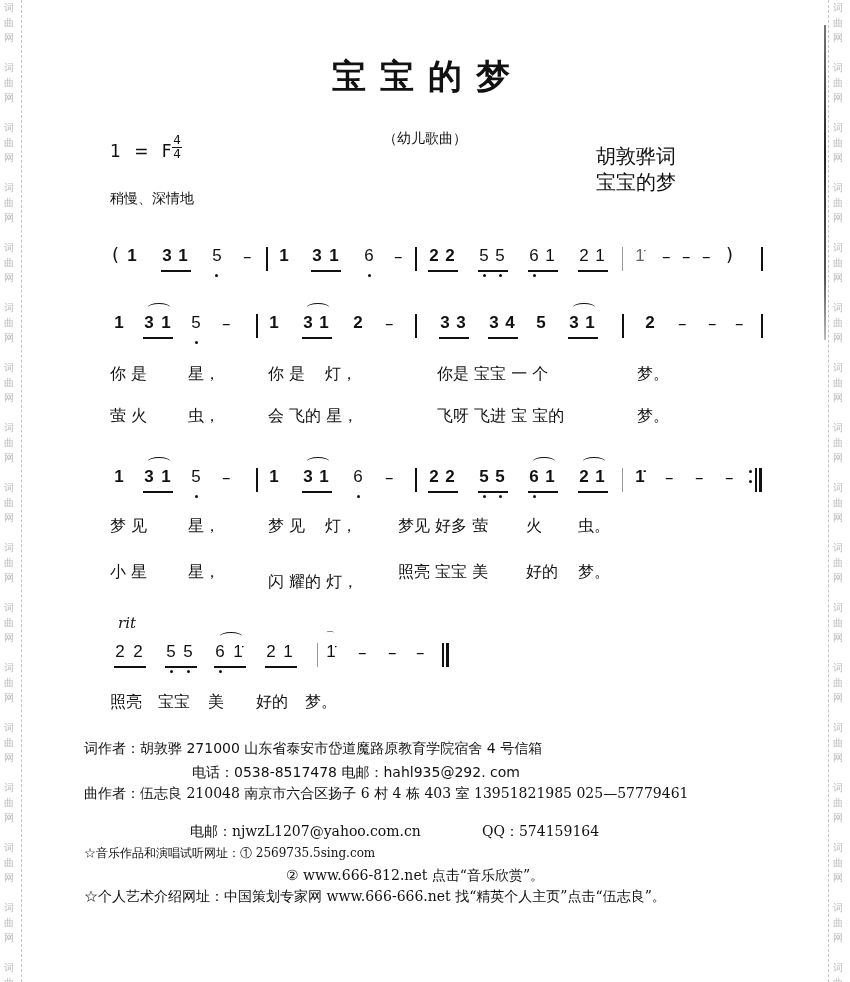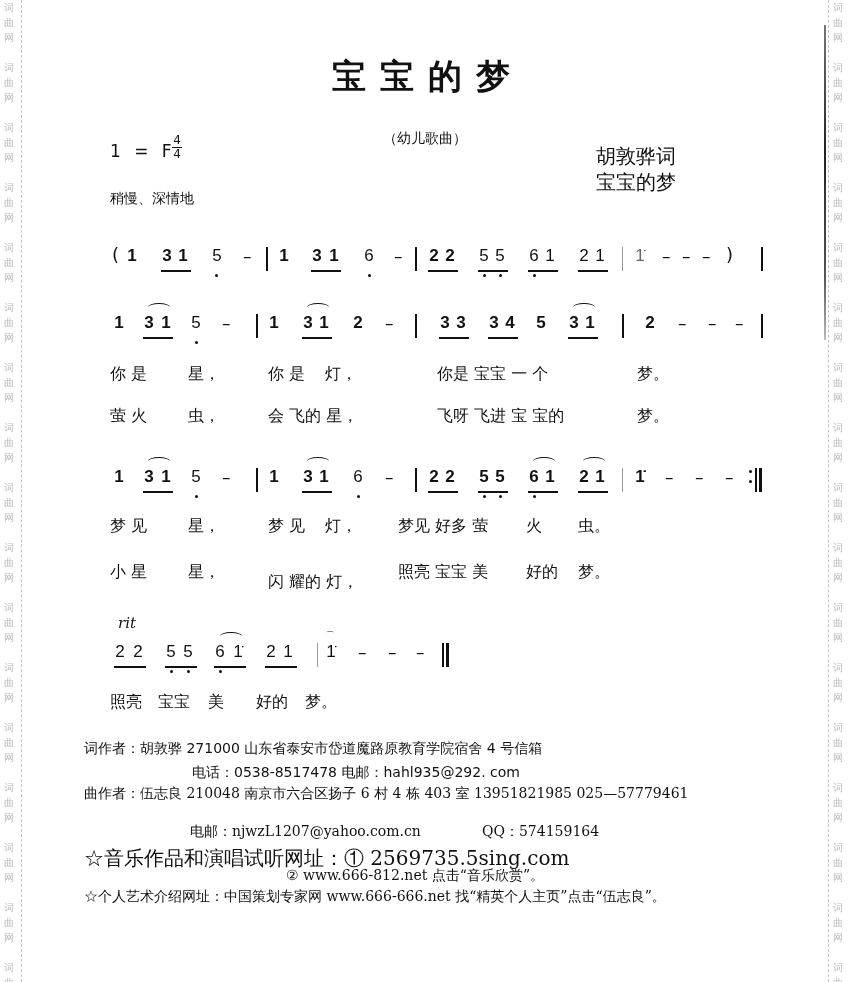--- a/index.html
+++ b/index.html
@@ -440,15 +440,15 @@
   <span style="left:98px;">美</span>
   <span style="left:146px;">好的</span>
   <span style="left:195px;">梦。</span>
 </div>
 
 <div class="abs info sans" style="left:84px;top:740px;font-size:14px;">词作者：胡敦骅 271000 山东省泰安市岱道魔路原教育学院宿舍 4 号信箱</div>
 <div class="abs info sans" style="left:192px;top:764px;font-size:14px;">电话：0538-8517478  电邮：hahl935@292. com</div>
 <div class="abs info" style="left:84px;top:785px;font-size:14px;">曲作者：伍志良 210048 南京市六合区扬子 6 村 4 栋 403 室  13951821985   025—57779461</div>
 <div class="abs info" style="left:190px;top:823px;font-size:14px;">电邮：njwzL1207@yahoo.com.cn</div>
 <div class="abs info" style="left:482px;top:823px;font-size:14px;">QQ：574159164</div>
-<div class="abs info" style="left:84px;top:845px;font-size:20px;">☆音乐作品和演唱试听网址：① 2569735.5sing.com</div>
+<div class="abs info" style="left:84px;top:845px;font-size:12px;">☆音乐作品和演唱试听网址：① 2569735.5sing.com</div>
 <div class="abs info" style="left:286px;top:867px;font-size:14px;">② www.666-812.net  点击“音乐欣赏”。</div>
 <div class="abs info" style="left:84px;top:888px;font-size:14px;">☆个人艺术介绍网址：中国策划专家网 www.666-666.net  找“精英个人主页”点击“伍志良”。</div>
 
 </body></html>

